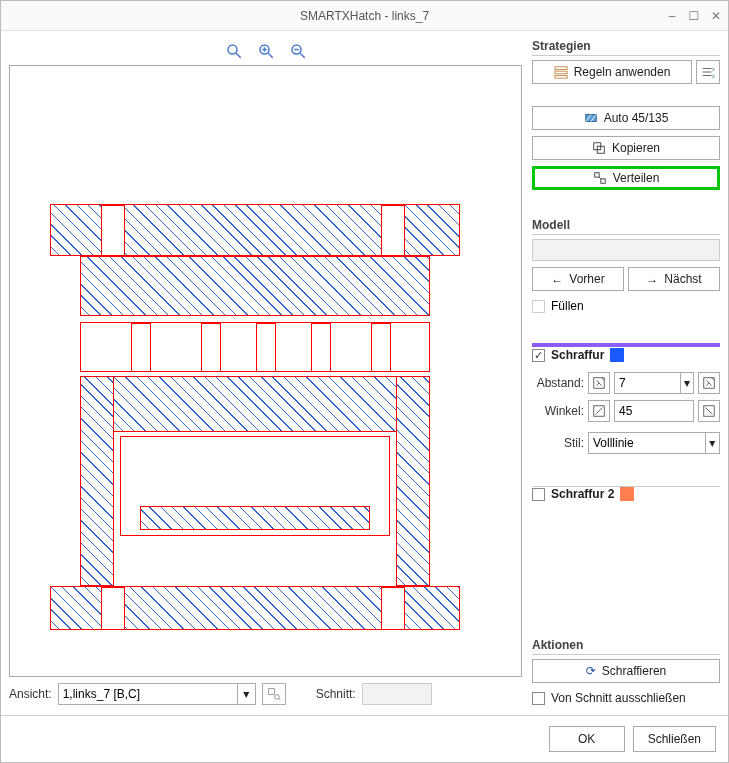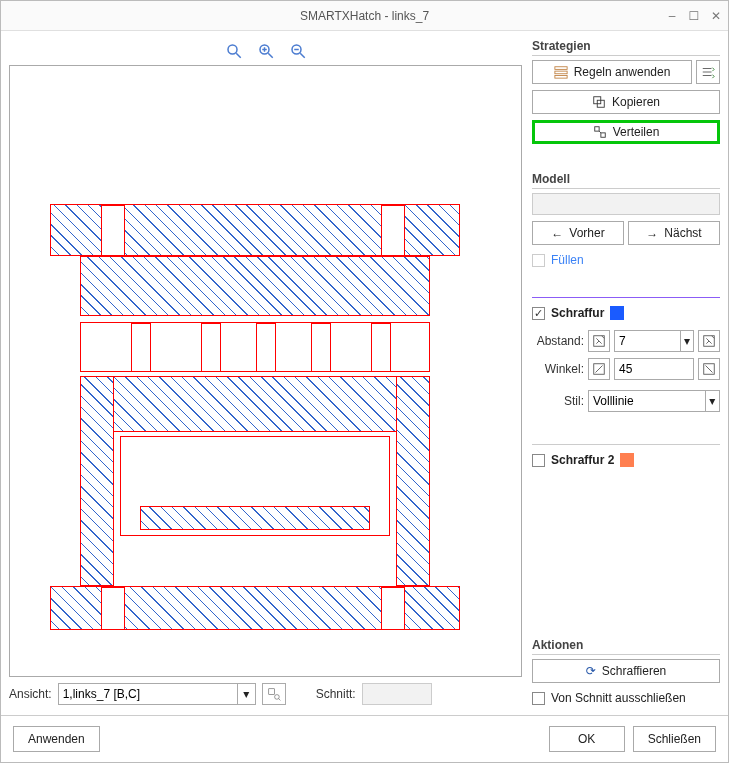--- a/index.html
+++ b/index.html
@@ -141,35 +141,43 @@
         </div>
         <label style="margin-left:24px">Schnitt:</label>
         <div class="schnitt-field"></div>
       </div>
     </div>
 
     <div class="side-pane">
 
       <div>
         <div class="group-title">Strategien</div>
-        <div class="row" style="margin-bottom:6px">
+        <div class="row" style="margin-bottom:22px">
           <div class="btn">
             <svg viewBox="0 0 16 16">
                 <rect x="1" y="2" width="14" height="3" fill="none" stroke="#c08040"></rect>
                 <rect x="1" y="7" width="14" height="3" fill="none" stroke="#c08040"></rect>
                 <rect x="1" y="12" width="14" height="3" fill="none" stroke="#c08040"></rect>
               </svg>
             <span>Regeln anwenden</span>
           </div>
           <div class="btn-sq">
             <svg width="14" height="14" viewBox="0 0 16 16">
                 <path d="M2 4h10M2 8h10M2 12h10" stroke="#555"></path>
                 <path d="M13 3l2 2-2 2M13 11l2 2-2 2" stroke="#2a7a2a" fill="none"></path>
               </svg>
           </div>
+        </div>
+        <div class="btn" style="margin-bottom:6px">
+          <svg viewBox="0 0 16 16">
+              <rect x="2" y="4" width="12" height="8" fill="#5aa0d8" stroke="#2a5a8a"></rect>
+              <line x1="2" y1="12" x2="8" y2="4" stroke="#fff"></line>
+              <line x1="8" y1="12" x2="14" y2="4" stroke="#fff"></line>
+            </svg>
+          <span>Auto 45/135</span>
         </div>
         <div class="btn" style="margin-bottom:6px">
           <svg viewBox="0 0 16 16">
               <rect x="2" y="2" width="8" height="8" fill="none" stroke="#333"></rect>
               <rect x="6" y="6" width="8" height="8" fill="none" stroke="#333"></rect>
             </svg>
           <span>Kopieren</span>
         </div>
         <div class="btn highlight">
           <svg viewBox="0 0 16 16">
@@ -189,25 +197,25 @@
             <span>←</span>
             <span>Vorher</span>
           </div>
           <div class="btn">
             <span>→</span>
             <span>Nächst</span>
           </div>
         </div>
         <div class="chk-row" style="margin-bottom:10px">
           <span class="chk disabled"></span>
-          <span style="color:#3b82f6">Füllen</span>
-        </div>
-      </div>
-
-      <div style="border-top:1px solid #8b5cf6; padding-top:8px">
+          <span style="color:#000000">Füllen</span>
+        </div>
+      </div>
+
+      <div style="border-top:4px solid #8b5cf6; padding-top:1px">
         <div class="chk-row" style="margin-bottom:10px">
           <span class="chk checked"></span>
           <span style="font-weight:bold">Schraffur</span>
           <span class="swatch" id="sw1" style="background: rgb(26, 91, 255);"></span>
         </div>
 
         <div class="param-row" style="margin-bottom:6px">
           <span class="lbl">Abstand:</span>
           <div class="icon-box">
             <svg width="14" height="14" viewBox="0 0 16 16">
@@ -250,21 +258,21 @@
 
         <div class="param-row">
           <span class="lbl">Stil:</span>
           <div class="field" style="display:flex">
             <input type="text" value="Volllinie" style="">
             <div class="arrow">▾</div>
           </div>
         </div>
       </div>
 
-      <div style="border-top:1px solid #ccc; padding-top:8px; margin-top:12px">
+      <div style="border-top:1px solid #ccc; padding-top:0; margin-top:12px">
         <div class="chk-row">
           <span class="chk"></span>
           <span style="font-weight:bold">Schraffur 2</span>
           <span class="swatch" id="sw2" style="background: rgb(255, 127, 80);"></span>
         </div>
       </div>
 
       <div class="spacer"></div>
 
       <div>
@@ -276,23 +284,20 @@
         <div class="chk-row" style="margin-bottom:10px">
           <span class="chk"></span>
           <span>Von Schnitt ausschließen</span>
         </div>
       </div>
 
     </div>
   </div>
 
   <div class="footer">
-    <div class="btn">
-      <span>Anwenden</span>
-    </div>
     <div class="footer-right">
       <div class="btn" style="min-width:76px">
         <span>OK</span>
       </div>
       <div class="btn">
         <span>Schließen</span>
       </div>
     </div>
   </div>
 

